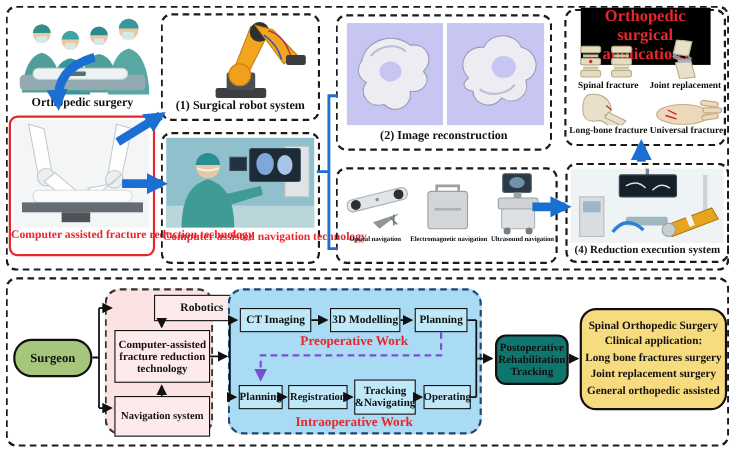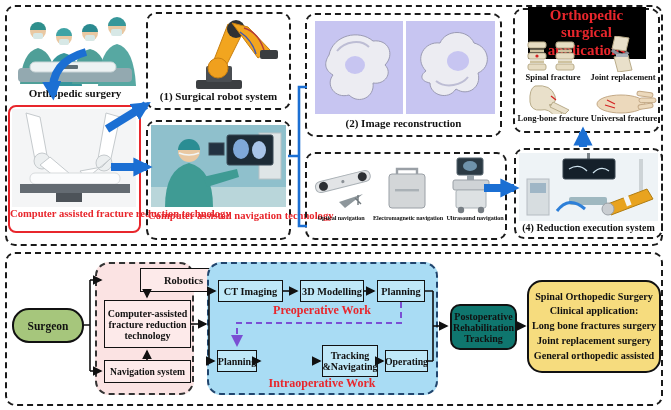--- a/index.html
+++ b/index.html
@@ -243,37 +243,40 @@
 
   <div class="abs" style="left:95px;top:262px;width:99px;height:133px;background:#fbe3e3;border:2px dashed #333;border-radius:14px;box-sizing:border-box;"></div>
   <div class="fbox pinkbox" style="left:104px;top:268px;width:87px;height:24px;font-size:10.5px;margin-left:36px;">
     <span>Robotics</span>
   </div>
   <div class="fbox pinkbox preline" style="left:104px;top:300px;width:87px;height:48px;font-size:10px;">
     <span class="preline">Computer-assisted
 fracture reduction
 technology</span>
   </div>
-  <div class="fbox pinkbox" style="left:104px;top:360px;width:87px;height:23px;font-size:9.6px;">
+  <div class="fbox pinkbox" style="left:104px;top:360px;width:87px;height:37px;font-size:9.6px;">
     <span>Navigation system</span>
   </div>
 
   <div class="abs" style="left:207px;top:262px;width:231px;height:133px;background:#a9dcf4;border:2px dashed #20456e;border-radius:14px;box-sizing:border-box;"></div>
   <div class="fbox bluebox" style="left:218px;top:280px;width:65px;height:22px;font-size:10.3px;">
     <span>CT Imaging</span>
   </div>
   <div class="fbox bluebox" style="left:300px;top:280px;width:64px;height:22px;font-size:10.3px;">
     <span>3D Modelling</span>
   </div>
   <div class="fbox bluebox" style="left:377px;top:280px;width:48px;height:22px;font-size:10.3px;">
     <span>Planning</span>
   </div>
   <div class="lbl red nowrap" style="left:242px;top:304px;width:160px;font-size:12px;">Preoperative Work</div>
   <div class="fbox bluebox" style="left:217px;top:350px;width:40px;height:22px;font-size:10px;">
     <span>Planning</span>
+  </div>
+  <div class="fbox bluebox" style="left:262px;top:350px;width:54px;height:22px;font-size:9.6px;">
+    <span>Registration</span>
   </div>
   <div class="fbox bluebox" style="left:322px;top:345px;width:56px;height:32px;font-size:10px;">
     <span class="preline">Tracking
 &amp;Navigating</span>
   </div>
   <div class="fbox bluebox" style="left:385px;top:350px;width:43px;height:22px;font-size:9.8px;">
     <span>Operating</span>
   </div>
   <div class="lbl red nowrap" style="left:242px;top:377px;width:160px;font-size:12px;">Intraoperative Work</div>
 

